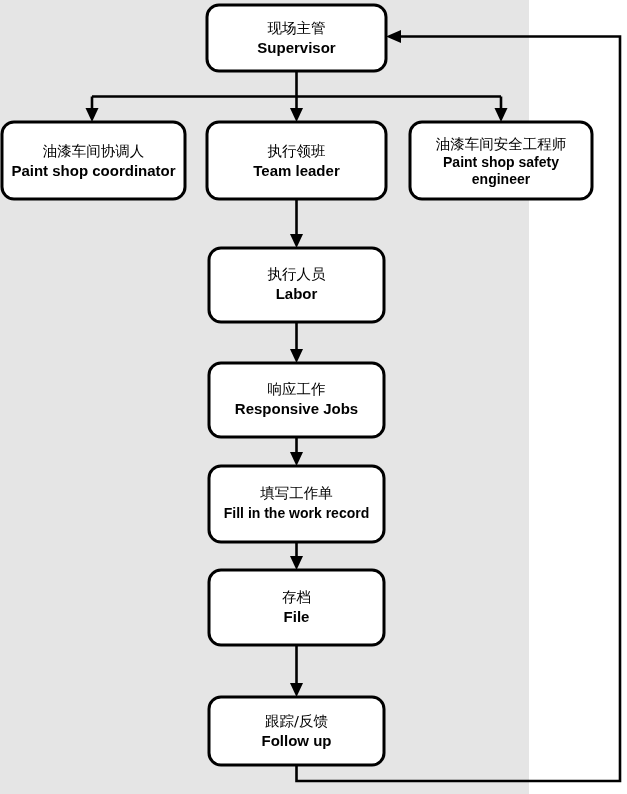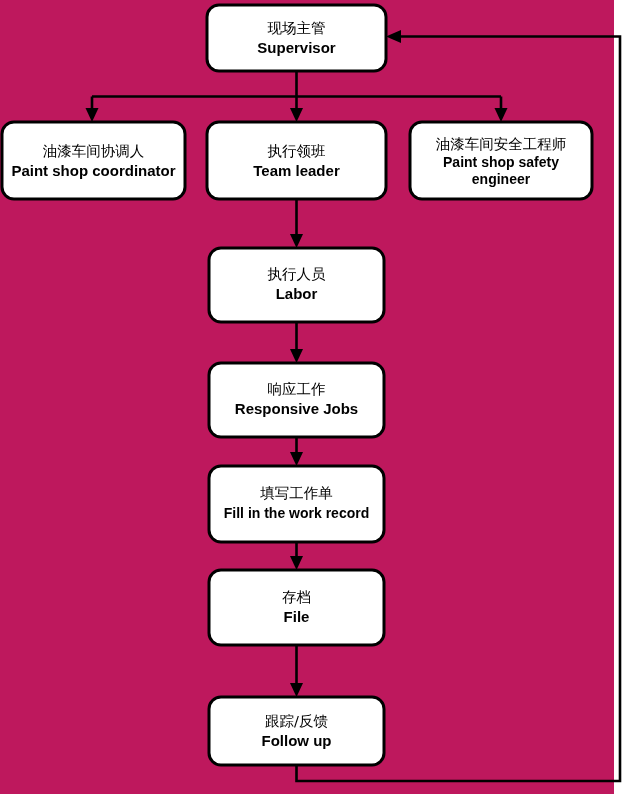--- a/index.html
+++ b/index.html
@@ -8,23 +8,23 @@
     background: #ffffff;
   }
   body {
     width: 627px;
     height: 794px;
     font-family: "Liberation Sans", sans-serif;
     overflow: hidden;
   }
   #flowchart-root {
     position: relative;
-    width: 614px;
+    width: 529px;
     height: 794px;
-    background: #be185d;
+    background: #e5e5e5;
   }
   svg.diagram {
     position: absolute;
     left: 0;
     top: 0;
     width: 627px;
     height: 794px;
   }
   .node-box {
     fill: #ffffff;

